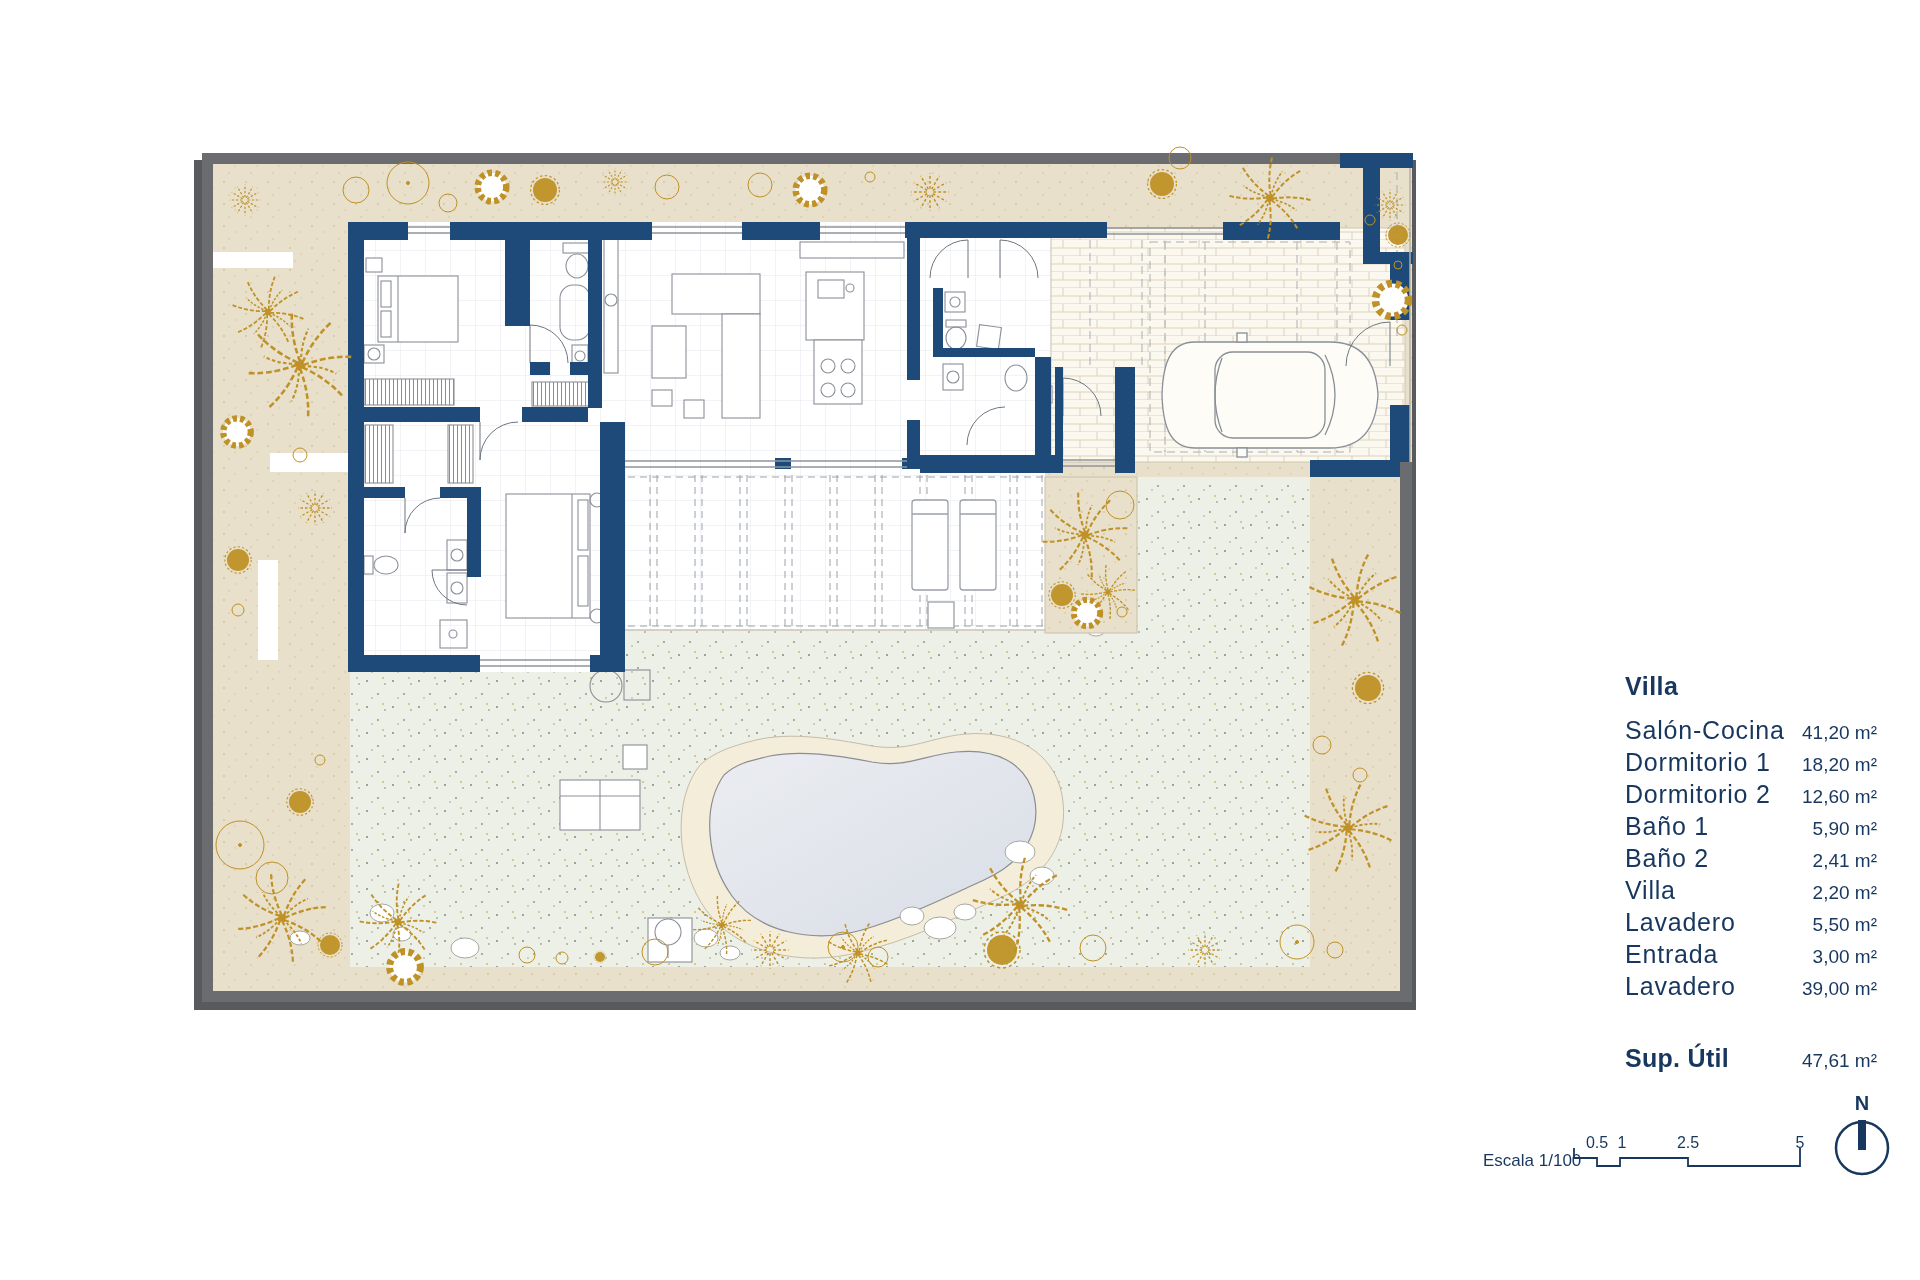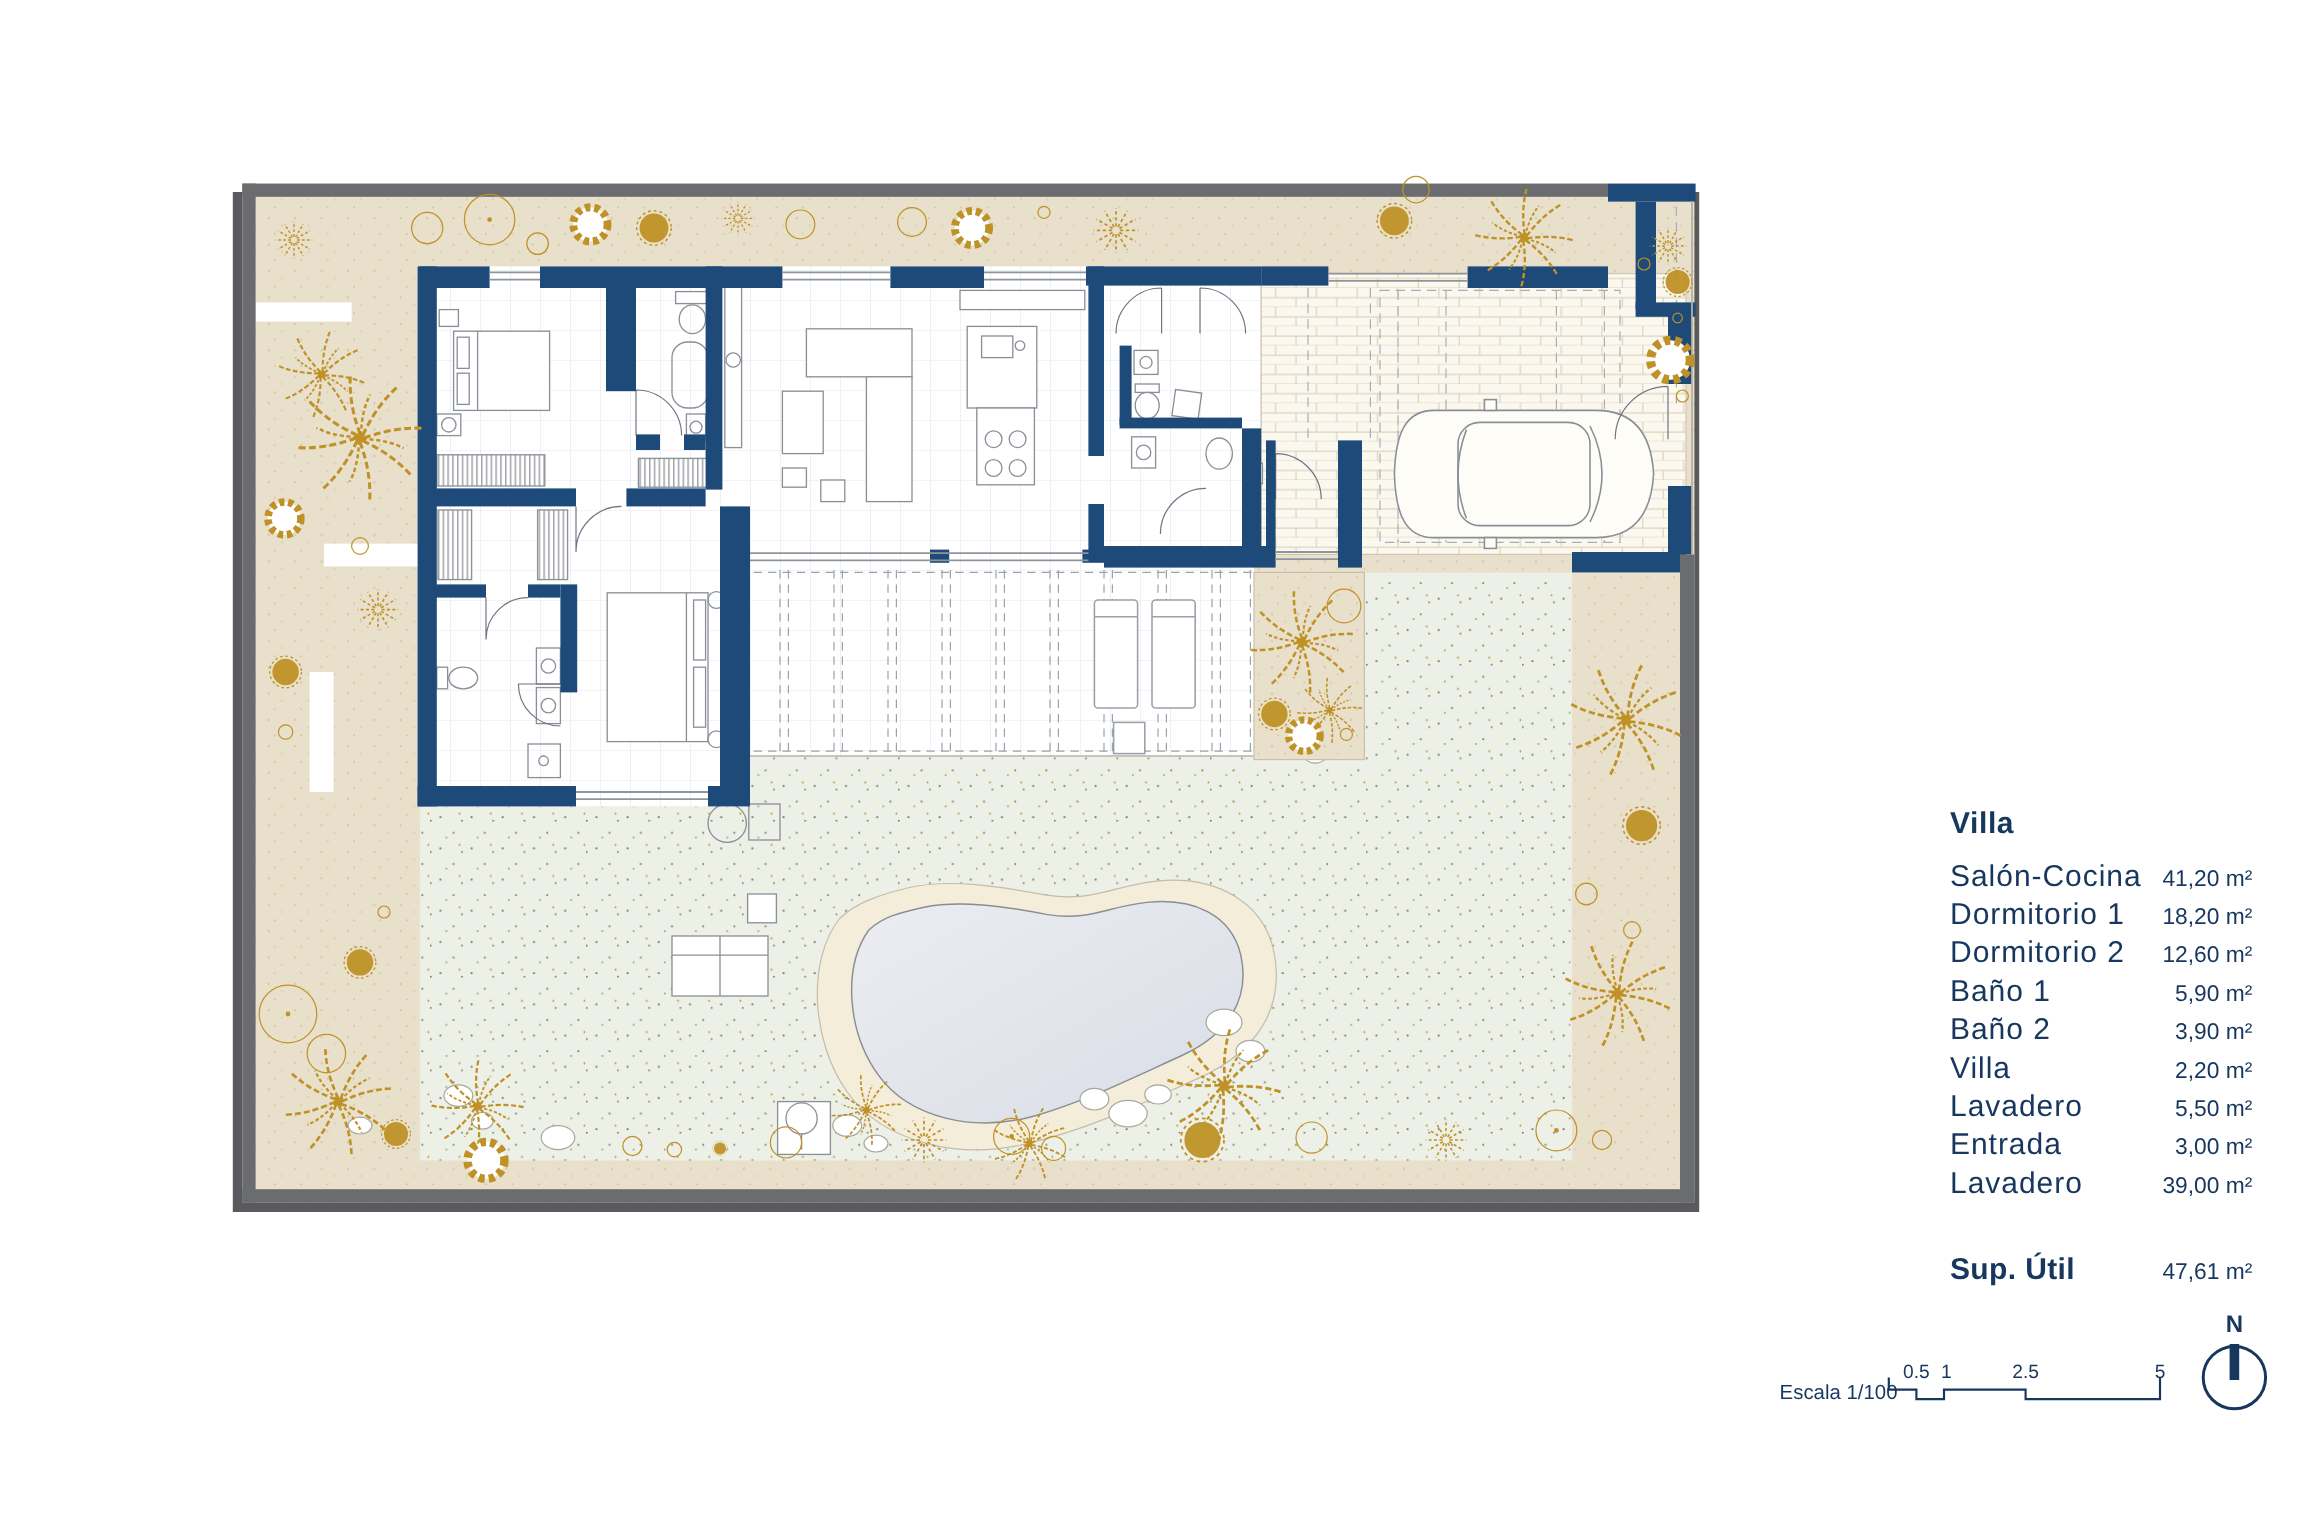--- a/index.html
+++ b/index.html
@@ -440,21 +440,21 @@
   <div class="legend-row">
     <span class="lbl">Dormitorio 2</span>
     <span class="val">12,60 m²</span>
   </div>
   <div class="legend-row">
     <span class="lbl">Baño 1</span>
     <span class="val">5,90 m²</span>
   </div>
   <div class="legend-row">
     <span class="lbl">Baño 2</span>
-    <span class="val">3,90 m²</span>
+    <span class="val">2,41 m²</span>
   </div>
   <div class="legend-row">
     <span class="lbl">Villa</span>
     <span class="val">2,20 m²</span>
   </div>
   <div class="legend-row">
     <span class="lbl">Lavadero</span>
     <span class="val">5,50 m²</span>
   </div>
   <div class="legend-row">

